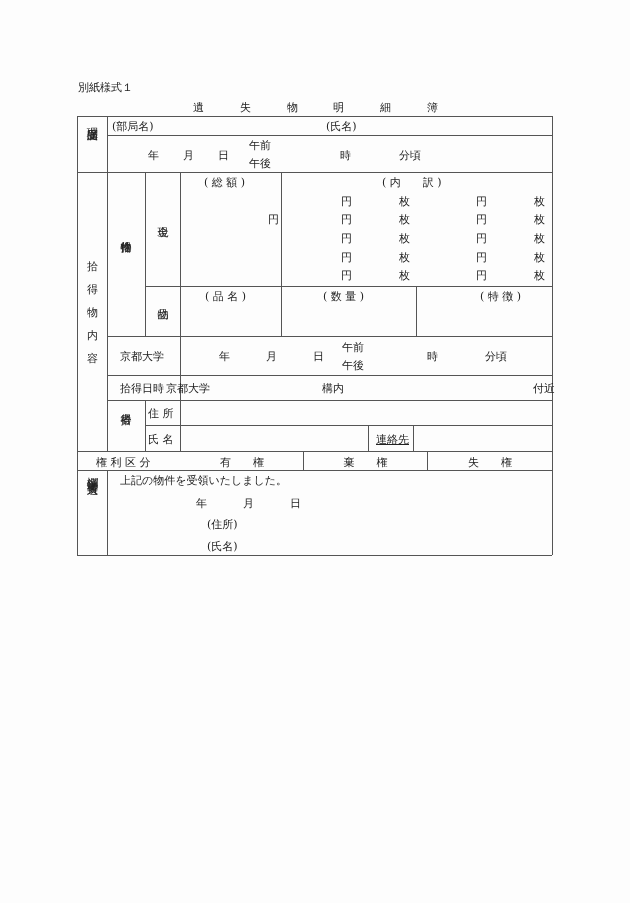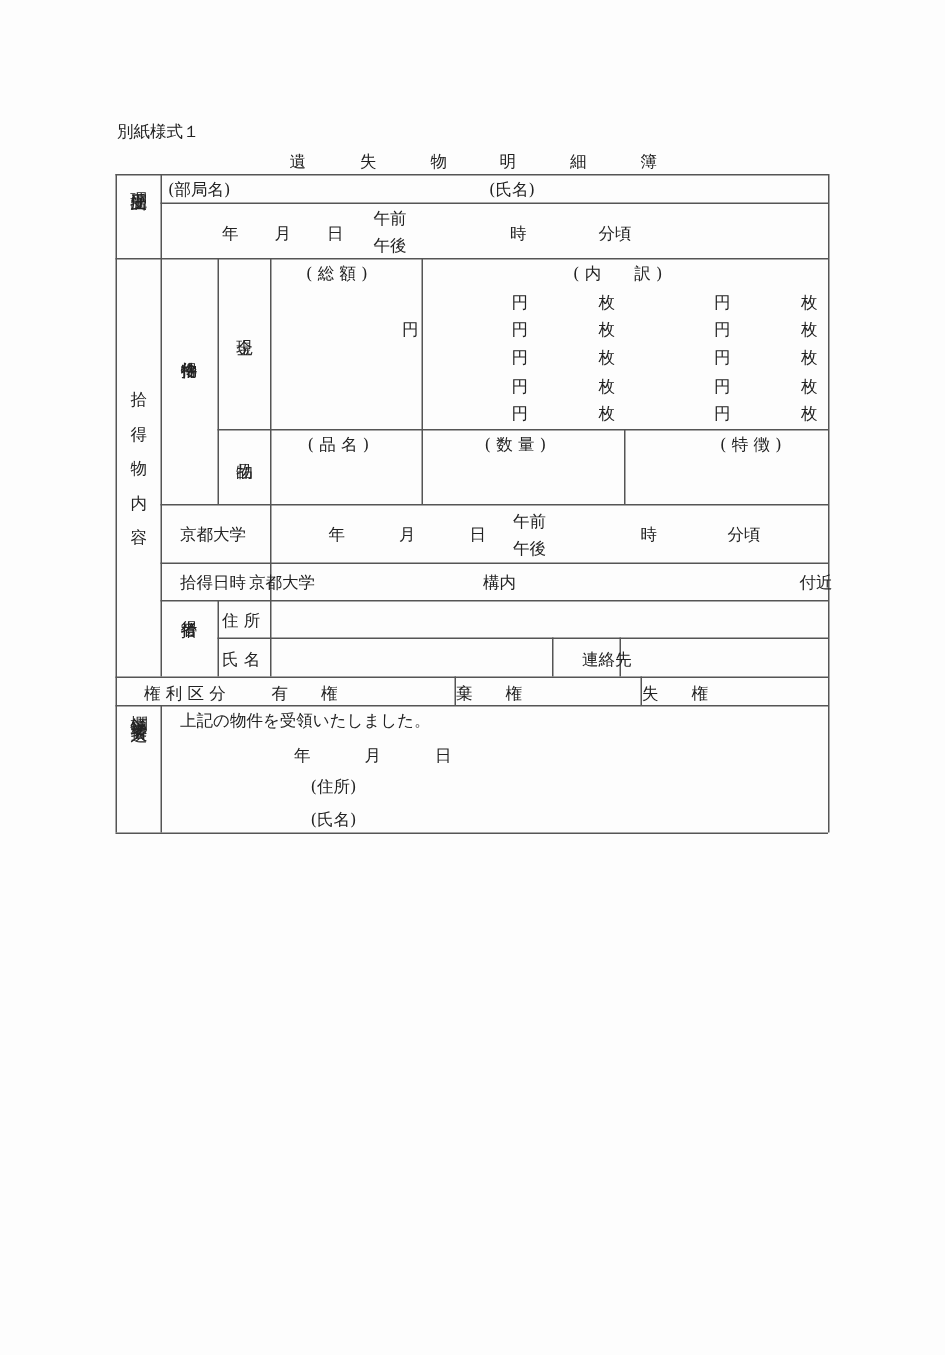--- a/index.html
+++ b/index.html
@@ -5,21 +5,21 @@
   html, body { margin: 0; padding: 0; }
   body {
     width: 630px; height: 903px; background: #fdfdfd; position: relative;
     font-family: "DejaVu Serif", "Liberation Serif", serif; color: #222;
     font-size: 11px; overflow: hidden;
   }
   .abs { position: absolute; white-space: nowrap; }
   .hl { position: absolute; height: 0; border-top: 1px solid #555; }
   .vl { position: absolute; width: 0; border-left: 1px solid #555; }
   .vert { position: absolute; writing-mode: vertical-rl; text-orientation: upright; line-height: 1; }
-  .ctr { }
+  .ctr { text-align: center; }
 </style>
 </head>
 <body>
 
 <div class="abs" style="left:78px;top:80px;">別紙様式１</div>
 <div>
   <span class="abs" style="left:193px;top:100px;">遺</span>
   <span class="abs" style="left:240px;top:100px;">失</span>
   <span class="abs" style="left:287px;top:100px;">物</span>
   <span class="abs" style="left:333px;top:100px;">明</span>
@@ -134,21 +134,21 @@
   <span class="abs" style="left:166px;top:381px;">京都大学</span>
   <span class="abs" style="left:322px;top:381px;">構内</span>
   <span class="abs" style="left:509px;top:381px;margin-left:24px;">付近</span>
 </div>
 
 <div class="vert" style="left:120px;top:406px;letter-spacing:-1px;">拾得者</div>
 <div class="abs" style="left:148px;top:406px;">住 所</div>
 <div class="abs" style="left:181px;top:401px;width:370px;height:23px;"></div>
 <div class="abs" style="left:148px;top:432px;">氏 名</div>
 <div class="abs" style="left:181px;top:426px;width:186px;height:24px;"></div>
-<div class="abs" style="left:388px;top:432px;">連絡先</div>
+<div class="abs" style="left:376px;top:432px;text-decoration:underline;">連絡先</div>
 <div class="abs" style="left:414px;top:426px;width:137px;height:24px;"></div>
 
 <div class="abs" style="left:96px;top:455px;">権 利 区 分</div>
 <div class="abs ctr" style="left:181px;width:122px;top:455px;">有　　権</div>
 <div class="abs ctr" style="left:304px;width:123px;top:455px;">棄　　権</div>
 <div class="abs ctr" style="left:428px;width:124px;top:455px;">失　　権</div>
 
 <div class="vert" style="left:86px;top:475px;font-size:11.5px;letter-spacing:-1.5px;">遺失者受領欄</div>
 <div class="abs" style="left:120px;top:473px;">上記の物件を受領いたしました。</div>
 <div>

